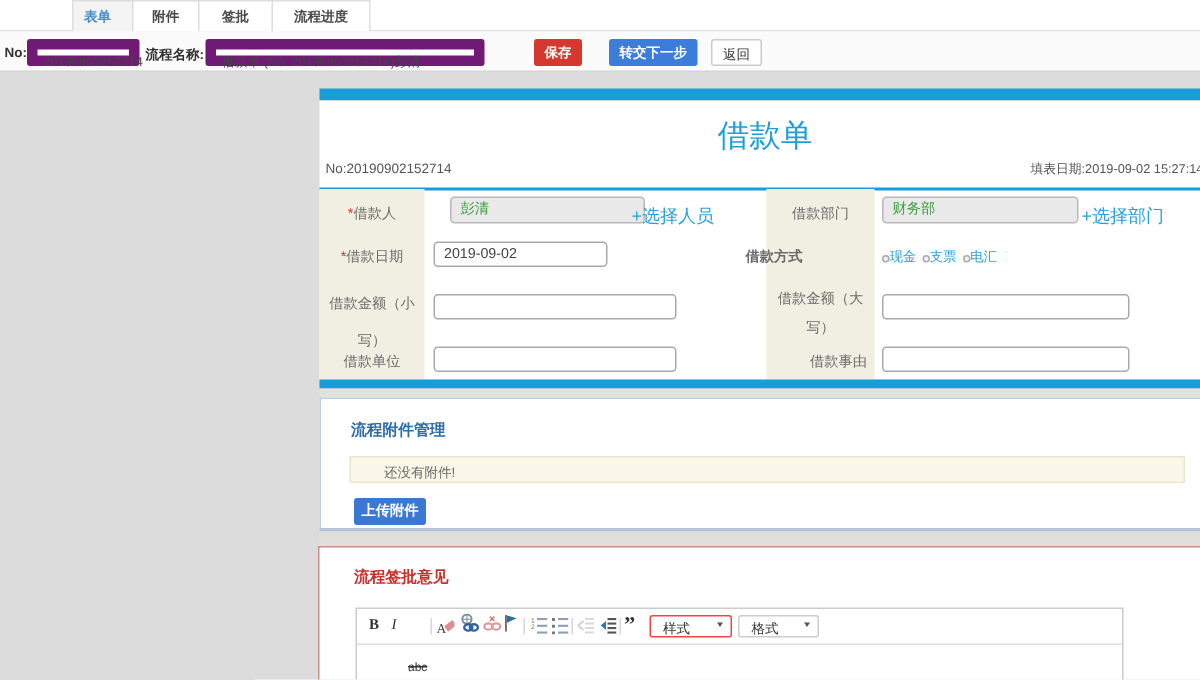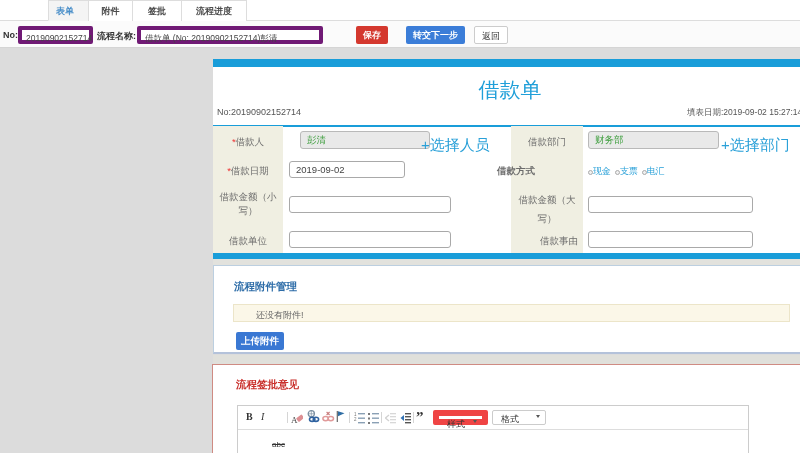--- a/index.html
+++ b/index.html
@@ -1,24 +1,24 @@
 <!DOCTYPE html>
 <html><head>
 <meta charset="utf-8">
 <style>
 * { margin:0; padding:0; box-sizing:border-box; }
 html,body { width:800px; height:453px; overflow:hidden; }
 body { font-family:"Liberation Sans", sans-serif; position:relative; background:#fff; }
 .abs { position:absolute; }
 .tab { position:absolute; top:0; height:21px; line-height:20px; text-align:center; font-size:9px; font-weight:bold; color:#4a4a4a; background:#fff; border:1px solid #ddd; border-bottom:none;margin-left:48px; }
-.inp { position:absolute; background:#fff; border:4px solid #701a75; border-radius:2px; font-size:8.5px; color:#444; padding-left:4px; font-family:"Liberation Sans", sans-serif; }
+.inp { position:absolute; background:#fff; border:7px solid #701a75; border-radius:2px; font-size:8.5px; color:#444; padding-left:4px; font-family:"Liberation Sans", sans-serif; }
 .btn { position:absolute; border-radius:2px; font-size:9px; font-weight:bold; color:#fff; text-align:center; }
 .lbl { position:absolute; font-size:9.5px; color:#6b6b6b; text-align:center; }
 .star { color:#e33; }
-.link { position:absolute; font-size:15px; color:#29a0d8; }
+.link { position:absolute; font-size:12px; color:#29a0d8; }
 .ginp { position:absolute; height:18px; background:#e9e9e9; border:1px solid #b9b9b9; border-radius:3px; font-size:9.5px; color:#3d9e3d; line-height:16px; padding-left:6px; }
 .winp { position:absolute; height:17px; background:#fff; border:1px solid #a9a9a9; border-radius:3px; font-size:9.5px; color:#444; line-height:15px; padding-left:6px; }
 .sep { position:absolute; top:412px; width:1px; height:11px; background:#d5d5d5; }
 .ticon { position:absolute; top:410px; font-size:11px; color:#333; }
 </style>
 </head>
 <body>
 
 <div class="abs" style="left:0;top:20px;width:800px;height:1px;background:#ddd;"></div>
 <div class="tab" style="left:0;width:41px;background:#f4f4f4;color:#4a8fc9;border-bottom:1px solid #f4f4f4;padding-right:7px;">表单</div>
@@ -58,21 +58,21 @@
 
 <div class="lbl" style="left:213px;top:165px;width:70px;"><span class="star">*</span>借款日期</div>
 <div class="winp" style="left:289px;top:161px;width:116px;">2019-09-02</div>
 <div class="lbl" style="left:484px;top:165px;width:64px;font-weight:bold;">借款方式</div>
 <div class="abs" style="left:588px;top:165px;font-size:9px;color:#29a0d8;letter-spacing:-0.2px;">
   <span style="display:inline-block;width:5px;height:5px;border:1px solid #aaa;border-radius:50%;background:#f0f0f0;vertical-align:-1px;"></span>现金
   <span style="display:inline-block;width:5px;height:5px;border:1px solid #aaa;border-radius:50%;background:#f0f0f0;vertical-align:-1px;margin-left:2px;"></span>支票
   <span style="display:inline-block;width:5px;height:5px;border:1px solid #aaa;border-radius:50%;background:#f0f0f0;vertical-align:-1px;margin-left:2px;"></span>电汇
 </div>
 
-<div class="lbl" style="left:213px;top:190px;width:70px;line-height:14px;">借款金额（小<br>写）</div>
+<div class="lbl" style="left:213px;top:190px;width:70px;line-height:25px;">借款金额（小<br>写）</div>
 <div class="winp" style="left:289px;top:196px;width:162px;"></div>
 <div class="lbl" style="left:511px;top:190px;width:72px;line-height:19px;">借款金额（大<br>写）</div>
 <div class="winp" style="left:588px;top:196px;width:165px;"></div>
 
 <div class="lbl" style="left:213px;top:235px;width:70px;">借款单位</div>
 <div class="winp" style="left:289px;top:231px;width:162px;"></div>
 <div class="lbl" style="left:511px;top:235px;width:96px;">借款事由</div>
 <div class="winp" style="left:588px;top:231px;width:165px;"></div>
 
 <div class="abs" style="left:213px;top:253px;width:587px;height:6px;background:#199dd9;"></div>
@@ -157,20 +157,20 @@
   <svg width="11" height="12">
       <path d="M4 3 L0.5 6 L4 9 Z" fill="#3272b5"></path>
       <rect x="5" y="1" width="6" height="1.4" fill="#555"></rect>
       <rect x="5" y="4" width="6" height="1.4" fill="#555"></rect>
       <rect x="5" y="7" width="6" height="1.4" fill="#555"></rect>
       <rect x="5" y="10" width="6" height="1.4" fill="#555"></rect>
     </svg>
 </div>
 <div class="sep" style="left:413px;"></div>
 <div class="abs" style="left:416px;top:409px;font-size:15px;color:#333;font-family:'Liberation Serif',serif;font-weight:bold;">”</div>
-<div class="abs" style="left:433px;top:410px;width:55px;height:15px;background:#fff;border:6px solid #ef4444;border-radius:2px;">
+<div class="abs" style="left:433px;top:410px;width:55px;height:15px;background:#fff;border:1px solid #ef4444;border-radius:2px;">
   <span style="position:absolute;left:8px;top:2px;font-size:9px;color:#333;">样式</span>
   <span style="position:absolute;right:5px;top:4px;width:0;height:0;border-left:2.5px solid transparent;border-right:2.5px solid transparent;border-top:3.5px solid #555;"></span>
 </div>
 <div class="abs" style="left:492px;top:410px;width:54px;height:15px;background:#fff;border:1px solid #ccc;border-radius:2px;">
   <span style="position:absolute;left:8px;top:2px;font-size:9px;color:#333;">格式</span>
   <span style="position:absolute;right:5px;top:4px;width:0;height:0;border-left:2.5px solid transparent;border-right:2.5px solid transparent;border-top:3.5px solid #555;"></span>
 </div>
 
 </body></html>

